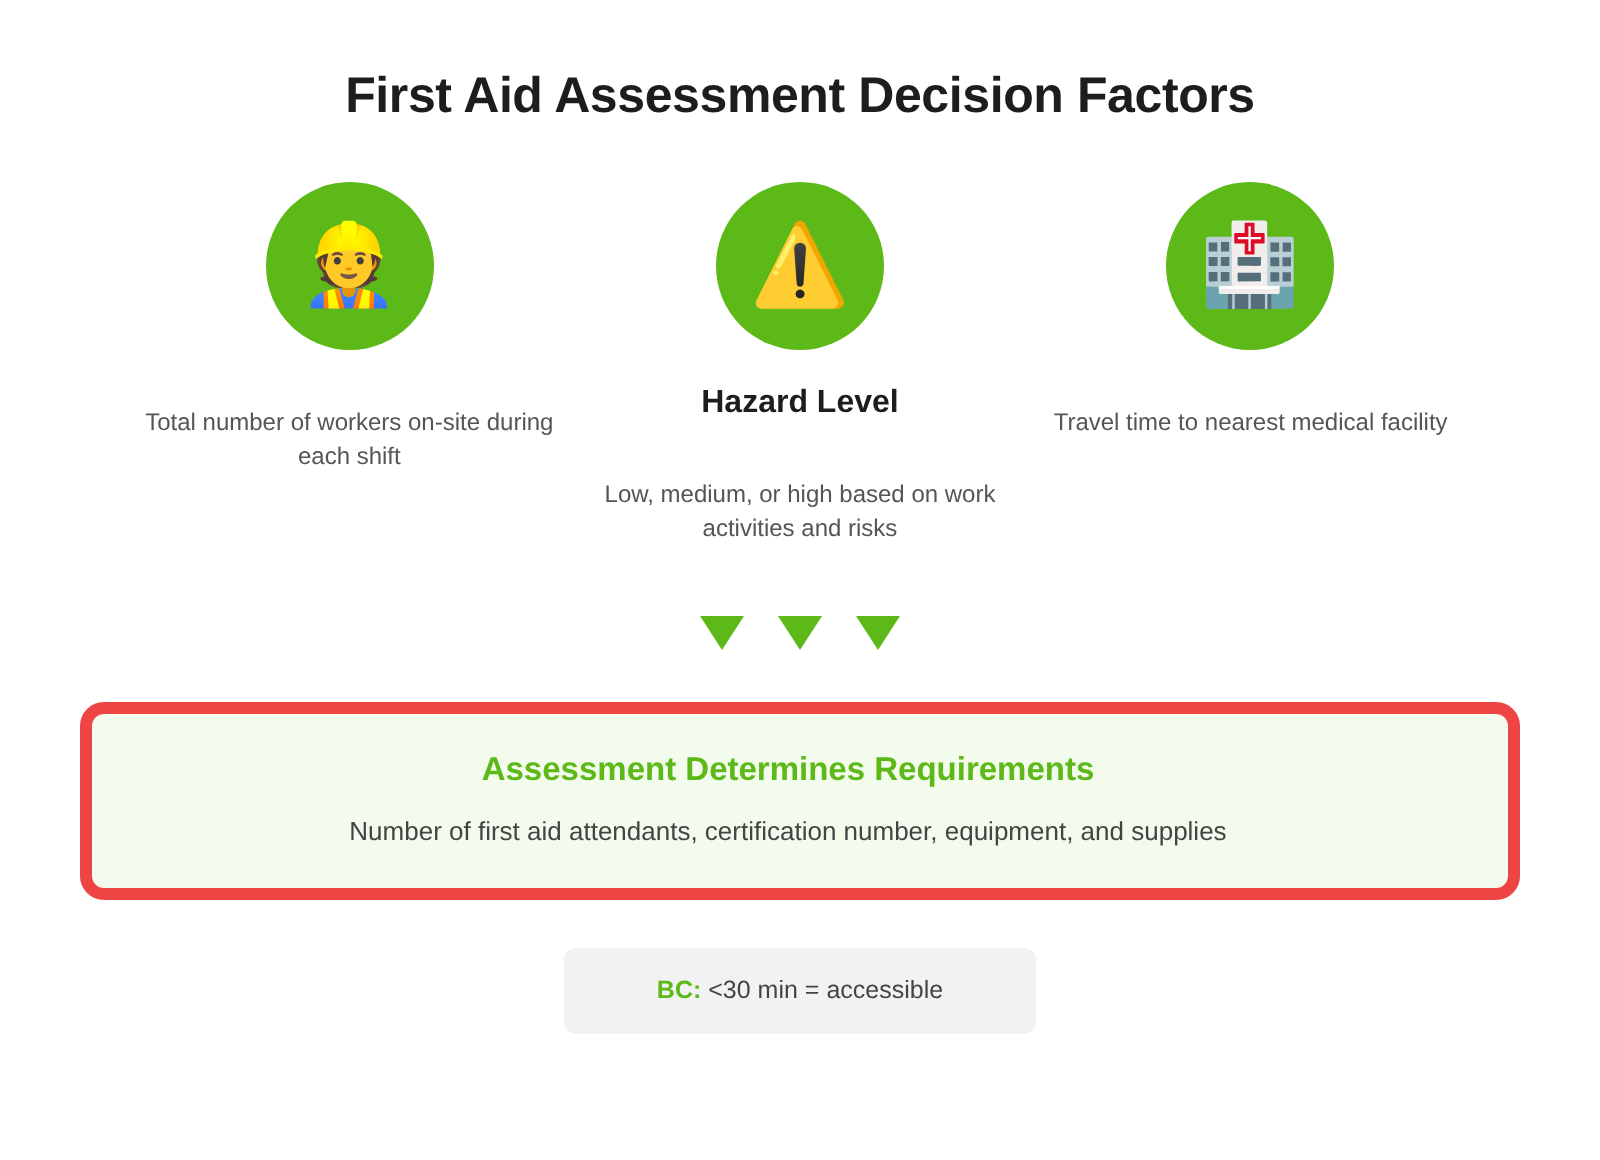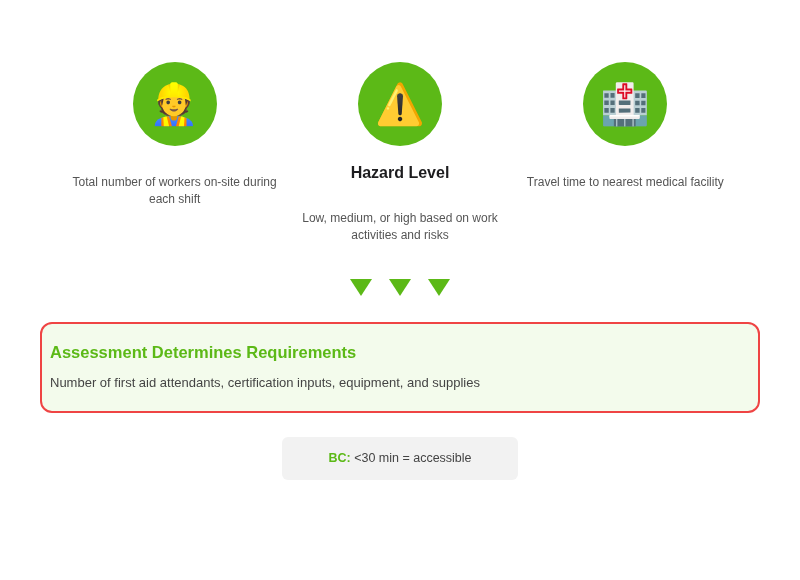--- a/index.html
+++ b/index.html
@@ -80,25 +80,25 @@
   }
   .arrow {
     width: 0;
     height: 0;
     border-left: 11px solid transparent;
     border-right: 11px solid transparent;
     border-top: 17px solid #5cb917;
   }
   .result-box {
     margin-top: 26px;
-    border: 2px solid #ef4444;
+    border: 6px solid #ef4444;
     border-radius: 12px;
     background: #f3fbec;
     padding: 19px 20px 21px 8px;
-    text-align: left;
+    text-align: center;
   }
   .result-title {
     font-size: 16.5px;
     font-weight: bold;
     color: #5cb917;
   }
   .result-desc {
     margin-top: 13px;
     font-size: 13px;
     color: #444444;
@@ -123,20 +123,21 @@
   .note b {
     color: #5cb917;
   }
   .note-line { display: block; }
 </style>
 </head>
 <body>
 
 <div class="page">
 
+  <h1 class="title">First Aid Assessment Decision Factors</h1>
 
   <div class="factors">
 
     <div class="factor">
       <div class="circle">👷</div>
       <div class="factor-desc">Total number of workers on-site during each shift</div>
     </div>
 
     <div class="factor">
       <div class="circle">⚠️</div>
@@ -152,21 +153,21 @@
   </div>
 
   <div class="arrows">
     <div class="arrow"></div>
     <div class="arrow"></div>
     <div class="arrow"></div>
   </div>
 
   <div class="result-box">
     <div class="result-title">Assessment Determines Requirements</div>
-    <div class="result-desc">Number of first aid attendants, certification inputs, equipment, and supplies</div>
+    <div class="result-desc">Number of first aid attendants, certification number, equipment, and supplies</div>
   </div>
 
   <div class="notes">
 
     <div class="note note-1">
       <span class="note-line"><b>BC:</b> <span>&lt;30 min = accessible</span></span>
     </div>
 
 
   </div>

